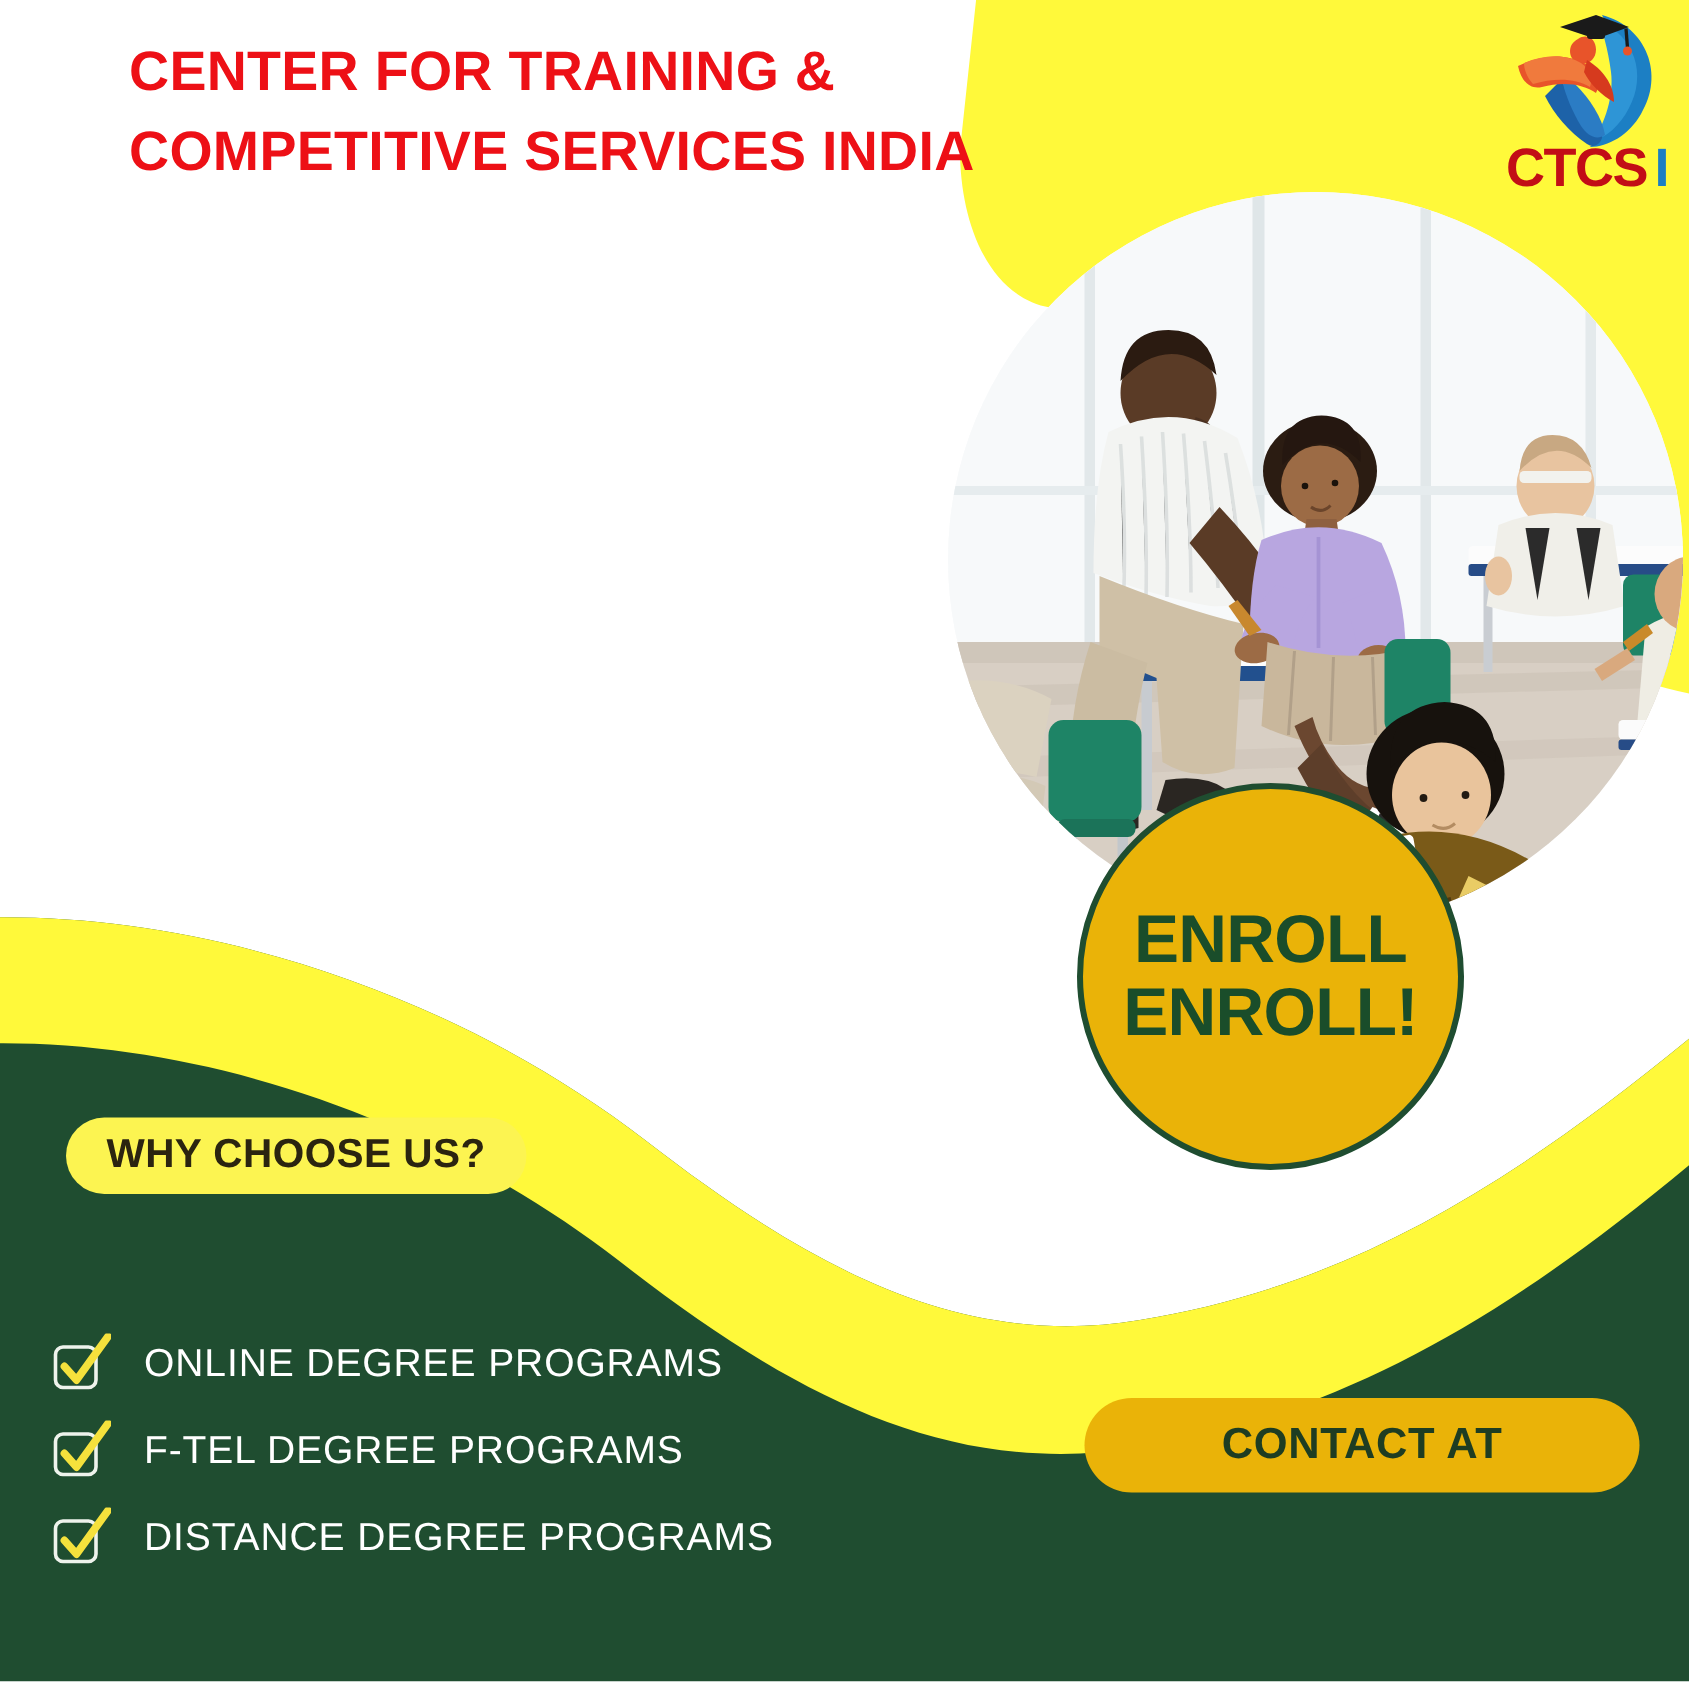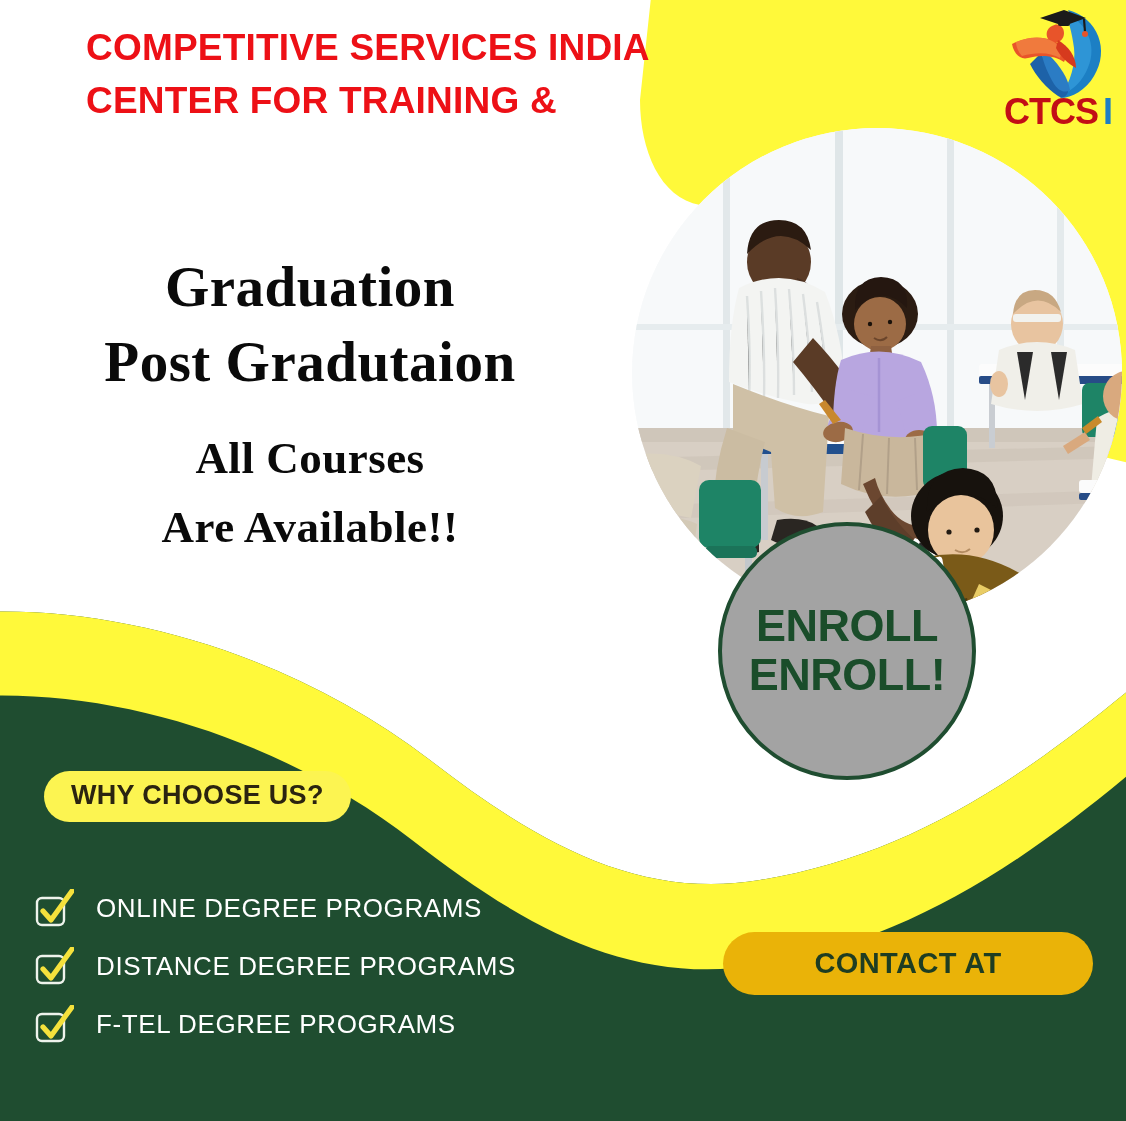--- a/index.html
+++ b/index.html
@@ -65,39 +65,39 @@
   .photo-wrap{
     position:absolute;left:627px;top:128px;width:500px;height:480px;
     z-index:25;
     overflow:hidden;
   }
 
   
   .enroll{
     position:absolute;left:718px;top:522px;width:258px;height:258px;
     border-radius:50%;
-    background:#a3a3a3;
+    background:#eab308;
     border:4px solid #1F4D30;
     z-index:50;
     display:flex;flex-direction:column;align-items:center;justify-content:center;
     box-sizing:border-box;
   }
   .enroll span{
     color:#1A4D2A;
     font-weight:bold;
     font-size:45px;
     line-height:1.08;
     letter-spacing:-.5px;
     display:block;
     text-align:center;
   }
 
   
   .why-pill{
-    position:absolute;left:44px;top:771px;
+    position:absolute;left:44px;top:745px;
     padding:9px 27px 11px 27px;
     background:#FCF451;
     border-radius:28px;
     z-index:45;
     color:#2B2410;
     font-weight:bold;font-size:27px;letter-spacing:.3px;
     white-space:nowrap;
   }
   .checks{
     position:absolute;left:34px;top:880px;width:560px;z-index:45;
@@ -323,22 +323,22 @@
           <path d="M372 480 l8 30 l-8 2 l-8 -30 Z"></path>
         </g>
 
         <ellipse cx="268" cy="486" rx="20" ry="14" fill="#E9C49C" transform="rotate(16 268 486)"></ellipse>
         <rect x="236" y="442" width="80" height="40" rx="3" fill="#FFFFFF" transform="rotate(-10 236 442)"></rect>
       </g>
     </svg>
   </div>
 
   <div class="header-block">
+    <div class="header-line">CENTER FOR TRAINING &amp;</div>
     <div class="header-line">COMPETITIVE SERVICES INDIA</div>
-    <div class="header-line">CENTER FOR TRAINING &amp;</div>
   </div>
 
   <div class="logo">
     <svg class="logo-mark" viewBox="0 0 104 100">
 
       <path d="M62 8 C92 16 104 48 88 74 C80 88 66 96 54 96 C66 84 76 66 74 46 C72 28 66 16 62 8 Z" fill="#1C7FC4"></path>
       <path d="M60 12 C84 22 92 48 80 70 C74 82 64 90 56 92 C64 80 70 62 68 46 C66 30 62 18 60 12 Z" fill="#2E95D6"></path>
 
       <path d="M34 52 C44 62 56 70 62 84 C64 92 58 98 52 94 C40 86 30 74 24 62 Z" fill="#1D62A8"></path>
       <path d="M44 54 C54 64 62 76 64 88 C58 92 52 88 48 82 C42 72 38 62 36 54 Z" fill="#2B7CC4"></path>
@@ -351,26 +351,20 @@
       <path d="M34 16 L58 8 L80 16 L58 24 Z" fill="#1A1A1A"></path>
       <rect x="52" y="18" width="12" height="6" rx="2" fill="#1A1A1A"></rect>
       <path d="M78 17 L79 30" stroke="#1A1A1A" stroke-width="2.2" fill="none"></path>
       <circle cx="79" cy="32" r="3" fill="#E8542A"></circle>
     </svg>
     <div class="logo-text">
       <span>CTCS</span><span class="i">I</span>
     </div>
   </div>
 
-  <div class="head-block">
-    <div class="h-1">Graduation</div>
-    <div class="h-2">Post Gradutaion</div>
-    <div class="h-3">All Courses</div>
-    <div class="h-4">Are  Available!!</div>
-  </div>
 
   <div class="enroll">
     <span>ENROLL</span>
     <span>ENROLL!</span>
   </div>
 
   <div class="why-pill">WHY CHOOSE US?</div>
 
   <div class="checks">
 
@@ -384,30 +378,30 @@
       <div class="check-label">ONLINE DEGREE PROGRAMS</div>
     </div>
 
     <div class="check-row">
       <div class="check-box">
         <svg width="40" height="40" viewBox="0 0 40 40">
           <rect x="3" y="9" width="27" height="27" rx="5" fill="none" stroke="#EEF3EC" stroke-width="2.4"></rect>
           <path d="M9 22 L17 31 L38 2" fill="none" stroke="#F5E13C" stroke-width="5.2" stroke-linecap="round" stroke-linejoin="round"></path>
         </svg>
       </div>
-      <div class="check-label">DISTANCE DEGREE PROGRAMS</div>
+      <div class="check-label">F-TEL DEGREE PROGRAMS</div>
     </div>
 
     <div class="check-row">
       <div class="check-box">
         <svg width="40" height="40" viewBox="0 0 40 40">
           <rect x="3" y="9" width="27" height="27" rx="5" fill="none" stroke="#EEF3EC" stroke-width="2.4"></rect>
           <path d="M9 22 L17 31 L38 2" fill="none" stroke="#F5E13C" stroke-width="5.2" stroke-linecap="round" stroke-linejoin="round"></path>
         </svg>
       </div>
-      <div class="check-label">F-TEL DEGREE PROGRAMS</div>
+      <div class="check-label">DISTANCE DEGREE PROGRAMS</div>
     </div>
 
   </div>
 
   <div class="contact-pill">CONTACT AT</div>
 
 </div>
 
 </body></html>

